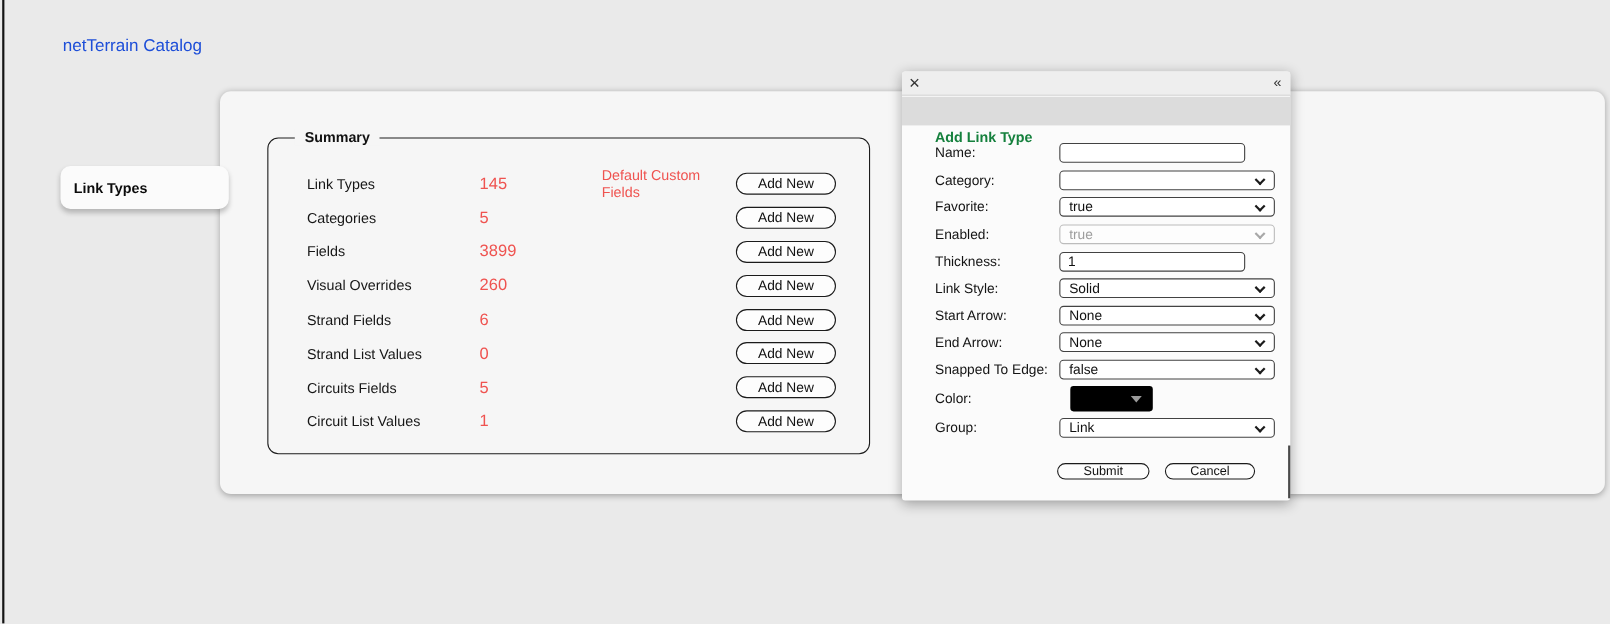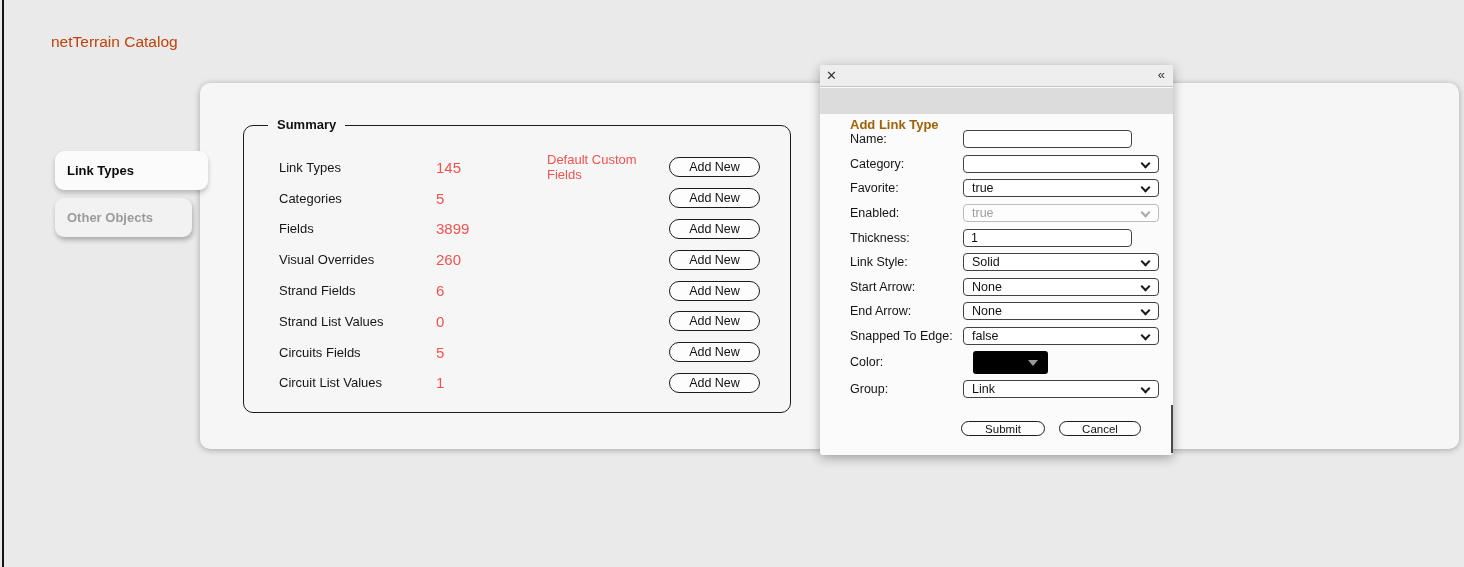--- a/index.html
+++ b/index.html
@@ -1,21 +1,21 @@
 <!DOCTYPE html>
 <html><head>
 <meta charset="utf-8">
 <style>
   * { margin:0; padding:0; box-sizing:border-box; }
   html,body { background:#eaeaea; font-family:"Liberation Sans", sans-serif; }
   .stage { position:relative; width:1464px; height:567px; background:#eaeaea; overflow:hidden; }
 
   .left-edge { position:absolute; left:2px; top:0; width:2px; height:567px; background:#141414; }
 
-  .app-title { position:absolute; left:51px; top:33px; font-size:15.5px; font-weight:500; color:#c2410c; }
+  .app-title { position:absolute; left:57px; top:33px; font-size:15.5px; font-weight:500; color:#1d4ed8; }
 
   .main-panel { position:absolute; left:200px; top:83px; width:1259px; height:366px;
     background:#f6f6f6; border-radius:10px; box-shadow:0 1px 6px rgba(0,0,0,.30); z-index:1; }
 
   .tab { position:absolute; left:55px; display:flex; align-items:center; padding-left:12px;
     width:137px; height:38px; background:#f2f2f2; border-radius:9px;
     box-shadow:1px 3px 5px rgba(0,0,0,.28); font-size:13px; font-weight:700; color:#9b9b9b;
     z-index:2; cursor:pointer; }
   .tab.t1 { top:105px; }
   .tab.t2 { top:151px; height:39px; width:153px; background:#fbfbfb; color:#0b0b0b; box-shadow:0 3px 5px rgba(0,0,0,.22); }
@@ -35,21 +35,21 @@
     display:flex; align-items:center; justify-content:center; cursor:pointer; }
 
   .dialog { position:absolute; left:820px; top:65px; width:353px; height:390px;
     background:#fbfbfb; border-radius:3px; box-shadow:0 3px 12px rgba(0,0,0,.32); z-index:10; }
   .dlg-topbar { position:absolute; left:0; top:0; right:0; height:22px; background:#eeeeee;
     border-bottom:1px solid #c4c4c4; border-radius:3px 3px 0 0; }
   .dlg-close { position:absolute; left:6px; top:3px; font-size:13px; color:#333; cursor:pointer; line-height:15px; }
   .dlg-collapse { position:absolute; right:9px; top:2px; font-size:13px; color:#333; cursor:pointer; line-height:16px; letter-spacing:-1px; }
   .dlg-titlebar { position:absolute; left:0; top:23px; right:0; height:26px; background:#dcdcdc;
     display:flex; align-items:center; padding-left:30px; }
-  .dlg-title { font-size:13px; font-weight:700; color:#a16207;margin-top:47px; }
+  .dlg-title { font-size:13px; font-weight:700; color:#15803d;margin-top:47px; }
   .dlg-body { position:absolute; left:0; top:49px; right:0; bottom:0; padding:13px 0 0 30px; }
 
   .frow { display:grid; grid-template-columns:113px 169px; align-items:center; height:24.6px; }
   .frow.color-row { height:28px;gap:10px; }
   .flabel { font-size:12.5px; color:#141414; }
   .ftext { width:169px; height:18px; border:1px solid #424242; border-radius:4px;
     padding:0 7px; font-family:"Liberation Sans",sans-serif; font-size:12.5px; color:#111; background:#fff; outline:none; }
   .fselect { position:relative; width:196px; height:18px; border:1px solid #424242; border-radius:4px;
     background:#fff; display:flex; align-items:center; padding:0 8px; font-size:12.5px; color:#111; cursor:pointer; }
   .chev { position:absolute; right:9px; top:4px; width:7px; height:7px;
@@ -75,23 +75,20 @@
 
   <div class="left-edge"></div>
 
   <div class="app-title">netTerrain Catalog</div>
 
   <div class="main-panel"></div>
 
   <div class="tab t2">
     <span>Link Types</span>
   </div>
-  <div class="tab t3">
-    <span>Other Objects</span>
-  </div>
 
   <div class="summary-box">
     <span class="summary-legend">Summary</span>
     <div class="summary-rows">
 
       <div class="srow">
         <span class="lbl">Link Types</span>
         <span class="val accent" style="color: rgb(239, 83, 80);">145</span>
         <span class="link accent" style="color: rgb(239, 83, 80);">Default Custom Fields</span>
         <button class="pill-btn">Add New</button>

